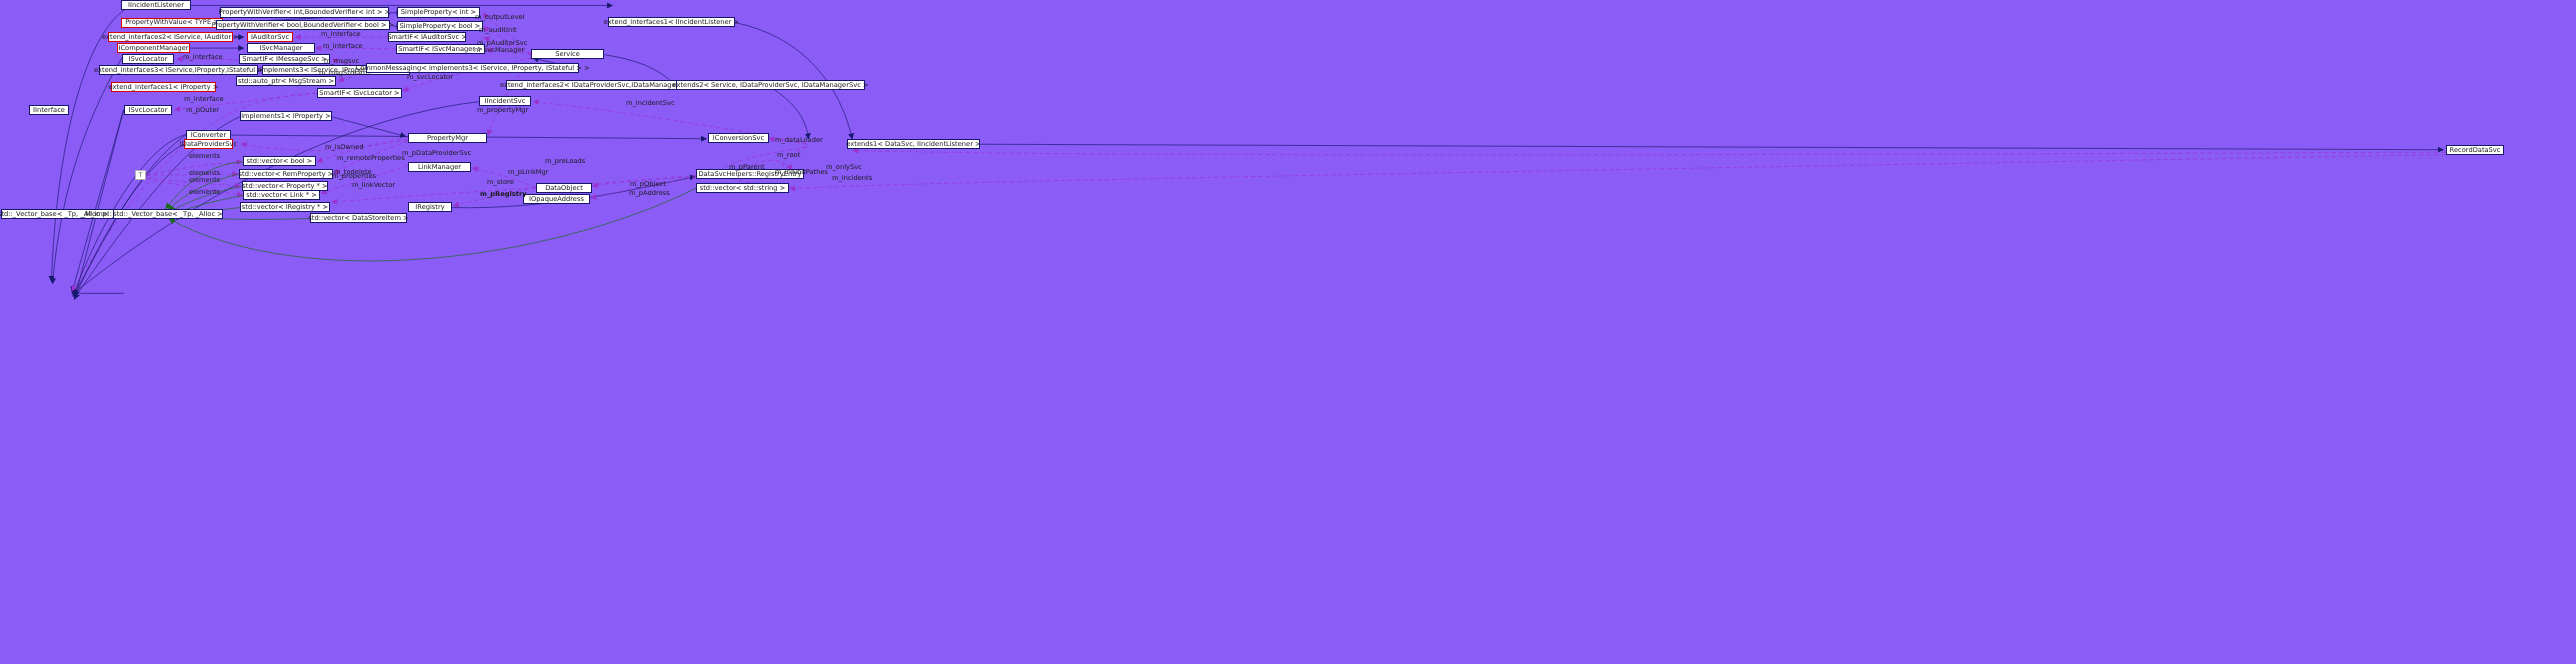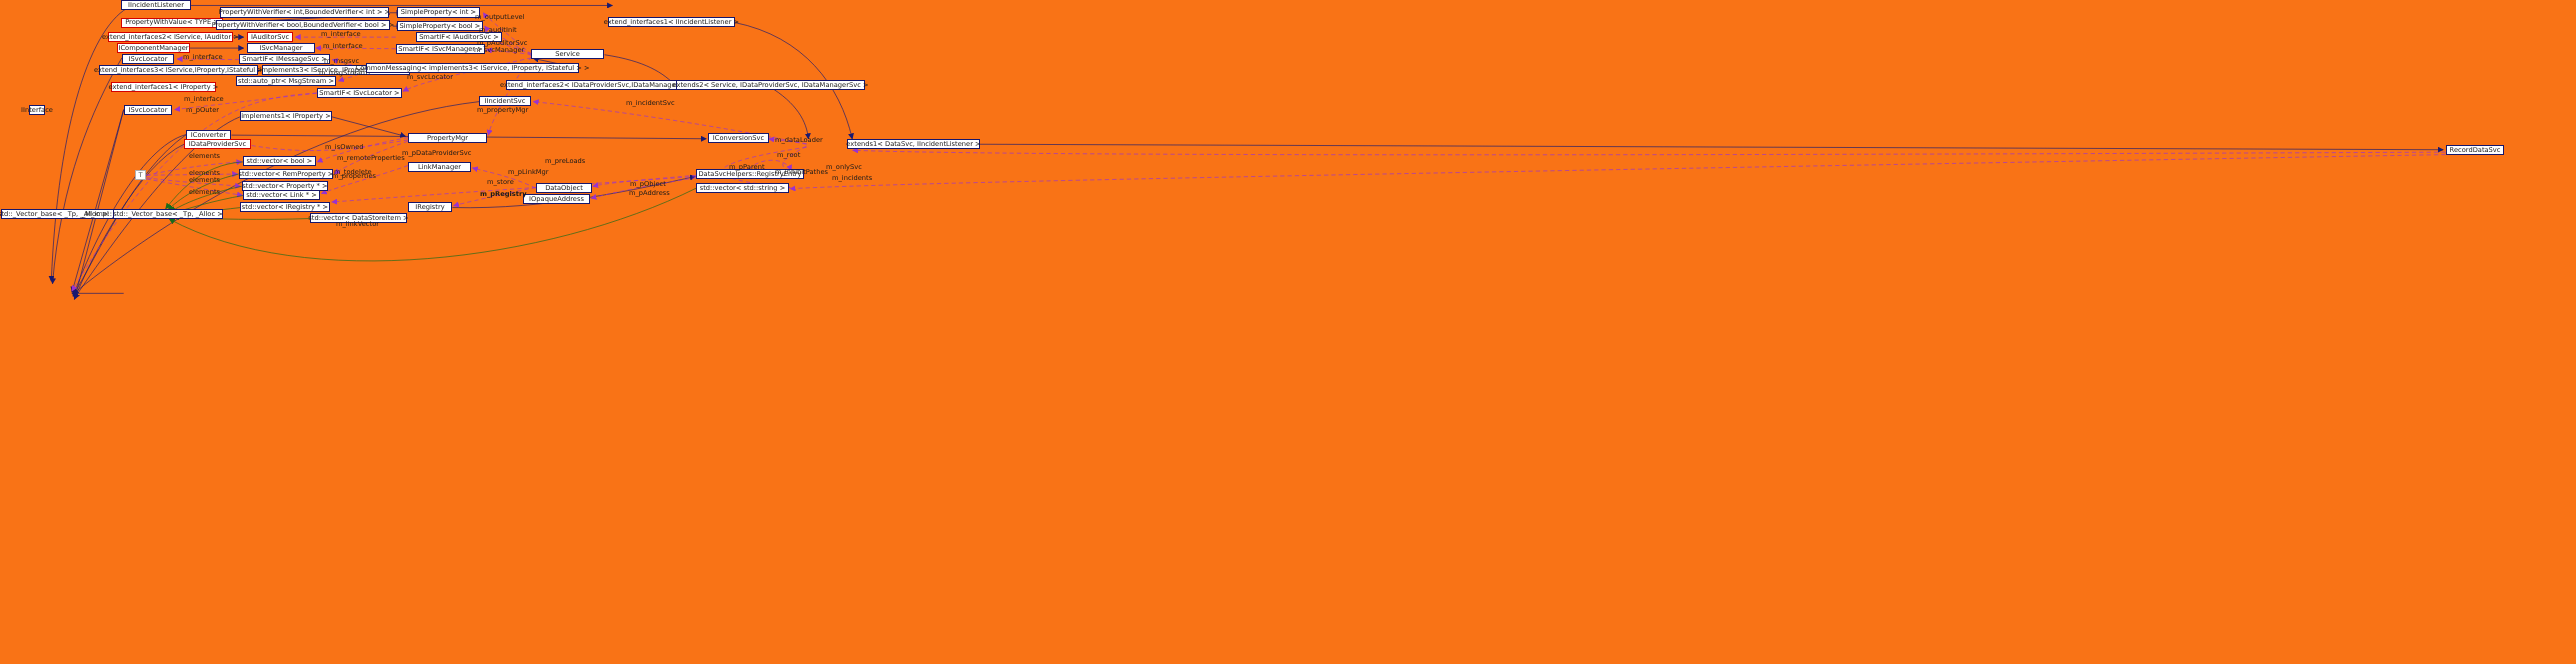--- a/index.html
+++ b/index.html
@@ -1,19 +1,19 @@
 <!DOCTYPE html>
 <html style="font-size:9.7px"><head>
 <meta charset="utf-8">
 <style>
   html,body{margin:0;padding:0;background:#ffffff;}
   #canvas{
     position:relative;
     width:2576px;height:664px;
-    background:#f97316;
+    background:#8b5cf6;
     font-family:"DejaVu Sans","Liberation Sans",sans-serif;
     overflow:hidden;
   }
   svg.edges{position:absolute;left:0;top:0;width:2576px;height:664px;overflow:visible;}
   .node{
     position:absolute;
     box-sizing:border-box;
     border:0.6px solid #16166b;
     background:#ffffff;
     color:#1a1a1a;
@@ -162,45 +162,45 @@
   <div id="nodes">
       <div class="node" style="left: 121px; top: 0px; width: 70px;">IIncidentListener</div>
       <div class="node" style="left: 220px; top: 7.3px; width: 169px;">PropertyWithVerifier&lt; int,BoundedVerifier&lt; int &gt; &gt;</div>
       <div class="node" style="left: 397px; top: 7.3px; width: 83px;">SimpleProperty&lt; int &gt;</div>
       <div class="node red" style="left: 121px; top: 17.7px; width: 102px;">PropertyWithValue&lt; TYPE &gt;</div>
       <div class="node" style="left: 216px; top: 20px; width: 174px;">PropertyWithVerifier&lt; bool,BoundedVerifier&lt; bool &gt; &gt;</div>
       <div class="node" style="left: 397px; top: 21px; width: 86px;">SimpleProperty&lt; bool &gt;</div>
       <div class="node" style="left: 608px; top: 17px; width: 127px;">extend_interfaces1&lt; IIncidentListener &gt;</div>
       <div class="node red" style="left: 108px; top: 32px; width: 125px;">extend_interfaces2&lt; IService, IAuditor &gt;</div>
       <div class="node red" style="left: 247px; top: 32px; width: 46px;">IAuditorSvc</div>
-      <div class="node" style="left: 416px; top: 32px; width: 86px;">SmartIF&lt; IAuditorSvc &gt;</div>
+      <div class="node" style="left: 388px; top: 32px; width: 78px;">SmartIF&lt; IAuditorSvc &gt;</div>
       <div class="node red" style="left: 117px; top: 43px; width: 73px;">IComponentManager</div>
       <div class="node" style="left: 247px; top: 43px; width: 68px;">ISvcManager</div>
       <div class="node" style="left: 396px; top: 44px; width: 89px;">SmartIF&lt; ISvcManager &gt;</div>
       <div class="node" style="left: 122px; top: 54px; width: 52px;">ISvcLocator</div>
       <div class="node" style="left: 239px; top: 54px; width: 91px;">SmartIF&lt; IMessageSvc &gt;</div>
       <div class="node" style="left: 531px; top: 49px; width: 73px;">Service</div>
       <div class="node" style="left: 99px; top: 65px; width: 159px;">extend_interfaces3&lt; IService,IProperty,IStateful &gt;</div>
       <div class="node" style="left: 262px; top: 65px; width: 148px;">implements3&lt; IService, IProperty, IStateful &gt;</div>
       <div class="node" style="left: 366px; top: 63px; width: 213px;">CommonMessaging&lt; implements3&lt; IService, IProperty, IStateful &gt; &gt;</div>
       <div class="node" style="left: 236px; top: 76px; width: 100px;">std::auto_ptr&lt; MsgStream &gt;</div>
       <div class="node red" style="left: 111px; top: 82px; width: 105px;">extend_interfaces1&lt; IProperty &gt;</div>
       <div class="node" style="left: 506px; top: 80px; width: 186px;">extend_interfaces2&lt; IDataProviderSvc,IDataManagerSvc &gt;</div>
       <div class="node" style="left: 676px; top: 80px; width: 189px;">extends2&lt; Service, IDataProviderSvc, IDataManagerSvc &gt;</div>
       <div class="node" style="left: 317px; top: 88px; width: 85px;">SmartIF&lt; ISvcLocator &gt;</div>
       <div class="node" style="left: 479px; top: 96px; width: 52px;">IIncidentSvc</div>
-      <div class="node" style="left: 29px; top: 105px; width: 16px; text-align: right;">IInterface</div>
+      <div class="node" style="left: 29px; top: 105px; width: 40px; text-align: right;">IInterface</div>
       <div class="node" style="left: 124px; top: 105px; width: 48px;">ISvcLocator</div>
       <div class="node" style="left: 240px; top: 111px; width: 92px; text-align: right;">implements1&lt; IProperty &gt;</div>
       <div class="node" style="left: 186px; top: 130px; width: 45px;">IConverter</div>
       <div class="node" style="left: 408px; top: 133px; width: 79px;">PropertyMgr</div>
       <div class="node" style="left: 708px; top: 133px; width: 61px;">IConversionSvc</div>
       <div class="node" style="left: 855px; top: 139px; width: 45px;">DataSvc</div>
       <div class="node" style="left: 847px; top: 139px; width: 133px;">extends1&lt; DataSvc, IIncidentListener &gt;</div>
-      <div class="node red" style="left: 184px; top: 139px; width: 67px;">IDataProviderSvc</div>
+      <div class="node red" style="left: 184px; top: 139px; width: 49px;">IDataProviderSvc</div>
       <div class="node" style="left: 2446px; top: 145px; width: 58px;">RecordDataSvc</div>
       <div class="node grey" style="left: 135px; top: 170px; width: 11px;">T</div>
       <div class="node" style="left: 243px; top: 156px; width: 73px;">std::vector&lt; bool &gt;</div>
       <div class="node" style="left: 408px; top: 162px; width: 63px;">LinkManager</div>
       <div class="node" style="left: 696px; top: 169px; width: 108px;">DataSvcHelpers::RegistryEntry</div>
       <div class="node" style="left: 239px; top: 169px; width: 94px;">std::vector&lt; RemProperty &gt;</div>
       <div class="node" style="left: 242px; top: 181px; width: 86px;">std::vector&lt; Property * &gt;</div>
       <div class="node" style="left: 536px; top: 183px; width: 56px;">DataObject</div>
       <div class="node" style="left: 696px; top: 183px; width: 93px;">std::vector&lt; std::string &gt;</div>
       <div class="node" style="left: 243px; top: 190px; width: 77px;">std::vector&lt; Link * &gt;</div>
@@ -237,20 +237,20 @@
       <div class="edgelabel" style="left: 826px; top: 164px;">m_onlySvc</div>
       <div class="edgelabel" style="left: 775px; top: 169px;">m_inhibitPathes</div>
       <div class="edgelabel" style="left: 832px; top: 175px;">m_incidents</div>
       <div class="edgelabel" style="left: 189px; top: 170px;">elements</div>
       <div class="edgelabel" style="left: 480px; top: 169px; padding-left: 28px;">m_pLinkMgr</div>
       <div class="edgelabel" style="left: 334px; top: 169px;">m_todelete</div>
       <div class="edgelabel" style="left: 189px; top: 177px;">elements</div>
       <div class="edgelabel" style="left: 332px; top: 173px;">m_properties</div>
       <div class="edgelabel" style="left: 487px; top: 179px;">m_store</div>
       <div class="edgelabel" style="left: 630px; top: 181px;">m_pObject</div>
-      <div class="edgelabel" style="left: 336px; top: 182px; margin-top: 39px;">m_linkVector</div>
+      <div class="edgelabel" style="left: 352px; top: 182px;">m_linkVector</div>
       <div class="edgelabel" style="left: 629px; top: 190px;">m_pAddress</div>
       <div class="edgelabel" style="left: 189px; top: 189px;">elements</div>
       <div class="edgelabel" style="left: 480px; top: 191px; font-weight: bold;">m_pRegistry</div>
       <div class="edgelabel" style="left: 82px; top: 211px;">_M_impl</div>
     </div>
 </div>
 
 
 </body></html>

